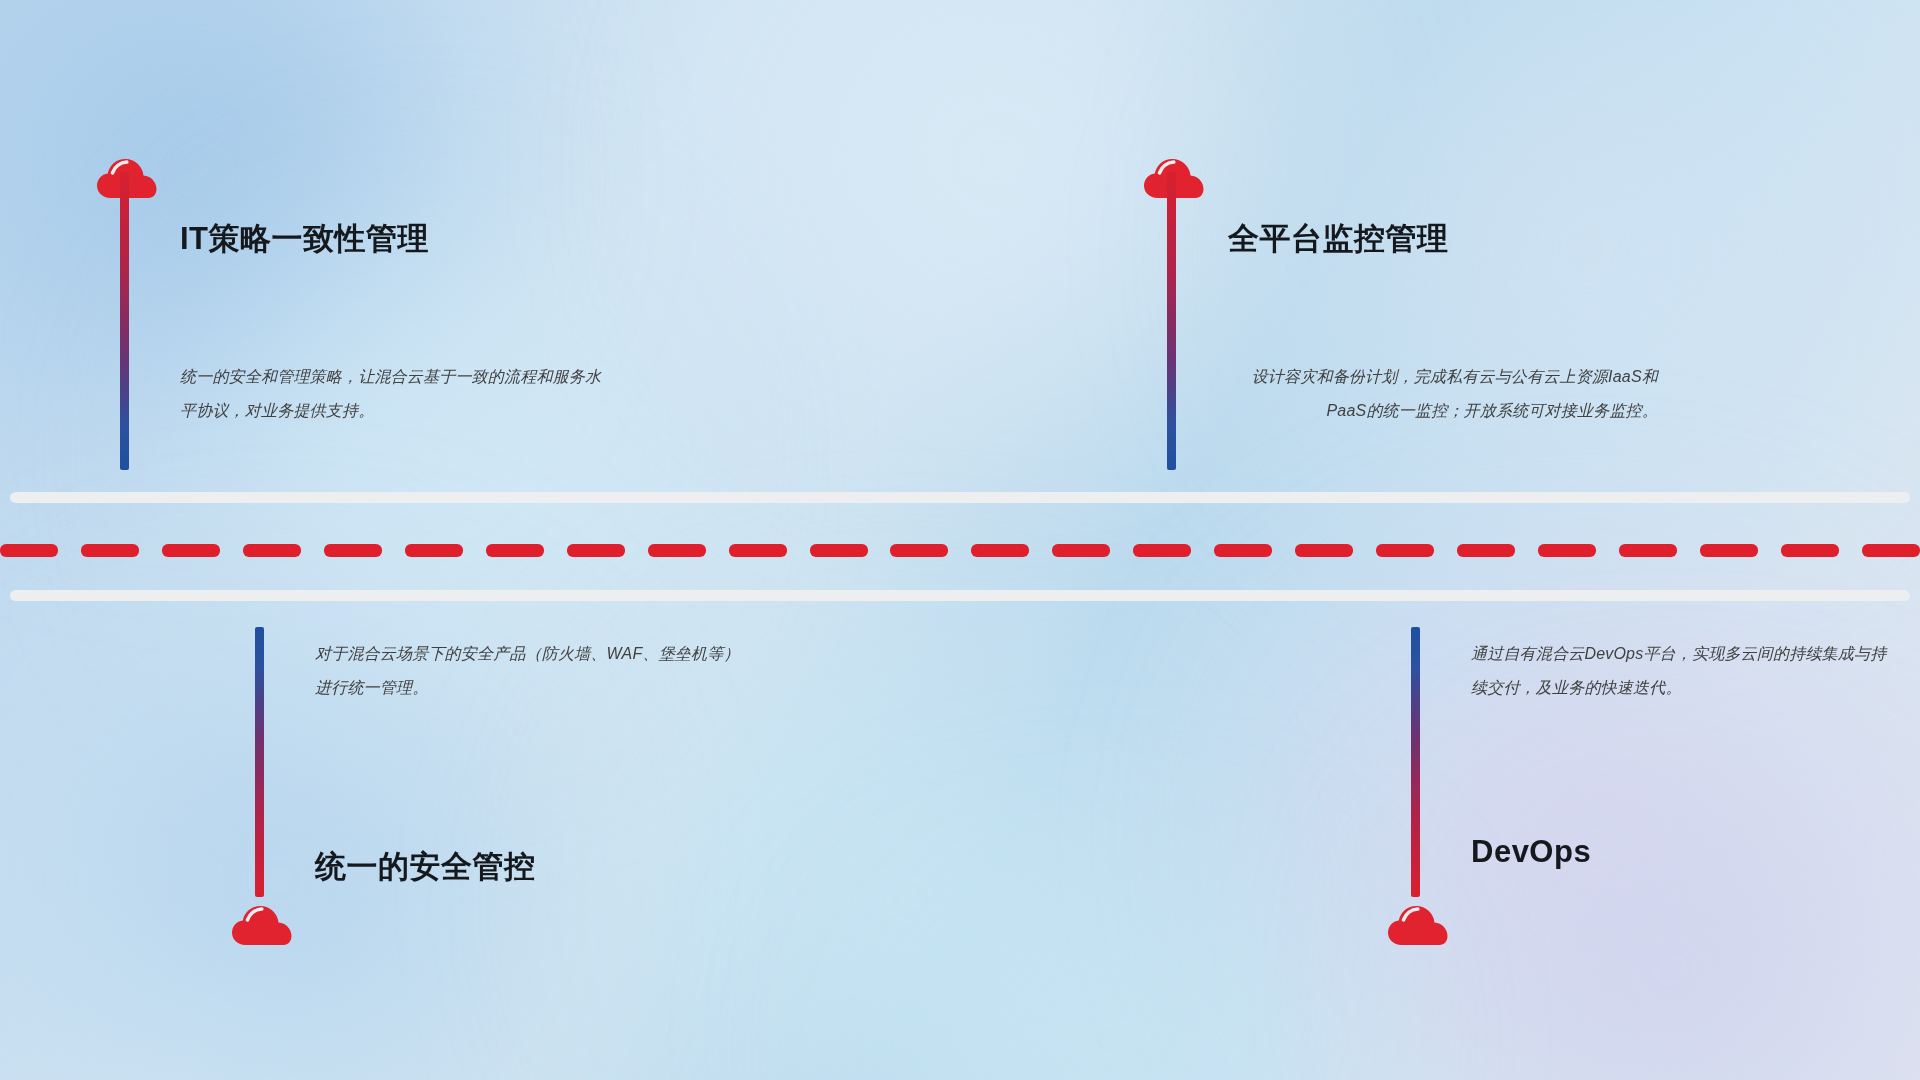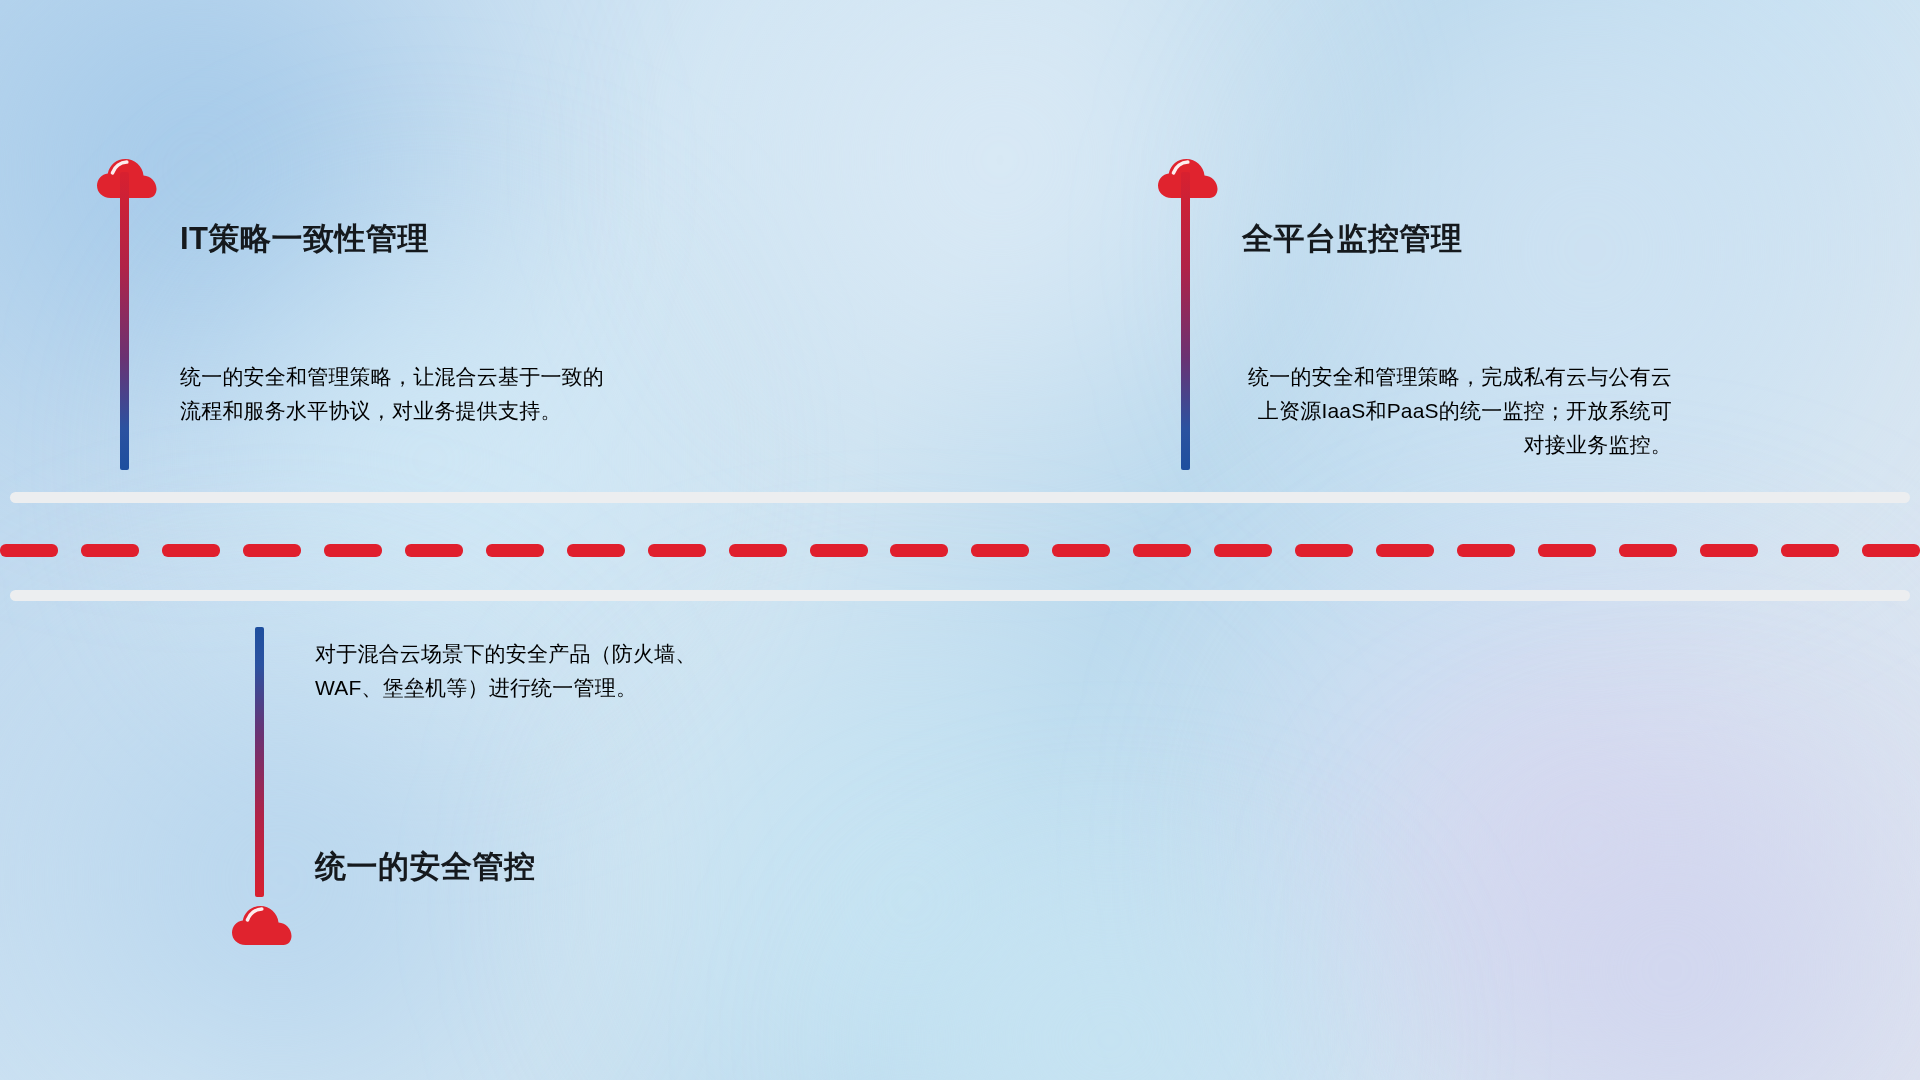--- a/index.html
+++ b/index.html
@@ -70,27 +70,27 @@
   .cloud { position:absolute; width:62px; height:44px; }
   .cloud svg { display:block; width:100%; height:100%; }
 
   .heading {
     position:absolute;
     font-size:31px; font-weight:bold; color:#15191d;
     letter-spacing:0.5px; white-space:nowrap;
   }
   .para {
     position:absolute;
-    font-size:21px; line-height:34px; color:#000000;
-    white-space:pre-line; letter-spacing:0.2px;
+    font-size:16px; line-height:34px; color:#404040;
+    white-space:pre-line; letter-spacing:0.2px;font-style:italic;
   }
 
   
   #col-t1 { left:0;    width:640px; }
-  #col-t2 { left:484px; width:640px;text-align:right; }
+  #col-t2 { left:470px; width:640px;text-align:right; }
   #col-t3 { left:940px; width:640px; }
 
   #col-t1 .stem { left:120px; top:172px; height:298px; }
   #col-t2 .stem { left:697px; top:172px; height:298px; }
 
   #col-t1 .cloud { left:96px; top:155px; }
   #col-t2 .cloud { left:673px; top:155px; }
 
   #col-t1 .heading { left:180px; top:218px; }
   #col-t2 .heading { left:758px; top:218px; }
@@ -151,21 +151,21 @@
 
   <div class="col" id="col-t2">
     <span class="cloud">
       <svg viewBox="0 0 62 44" xmlns="http://www.w3.org/2000/svg">
         <path d="M14.5 43C6.5 43 1 37.6 1 30.6c0-6.3 4.6-11.4 10.8-12.2C13.4 10.1 20.6 4 29.3 4c9.5 0 17.3 7.2 18.2 16.4 7.3.5 13 6.4 13 13.6 0 5-3.2 9-8 9H14.5z" fill="#E0232E"></path>
         <path d="M16.5 17.8c2.3-6.2 7.8-10.4 14.3-10.8" fill="none" stroke="#ffffff" stroke-width="3.6" stroke-linecap="round" opacity="0.92"></path>
       </svg>
     </span>
     <div class="stem stem-top"></div>
     <div class="heading">全平台监控管理</div>
-    <div class="para">统一的安全和管理策略，完成私有云与公有云上资源IaaS和PaaS的统一监控；开放系统可对接业务监控。</div>
+    <div class="para">设计容灾和备份计划，完成私有云与公有云上资源IaaS和PaaS的统一监控；开放系统可对接业务监控。</div>
   </div>
 
   <div class="col" id="col-t3">
     
     
     
     
   </div>
 </div>
 
@@ -208,13 +208,24 @@
       <svg viewBox="0 0 62 44" xmlns="http://www.w3.org/2000/svg">
         <path d="M14.5 43C6.5 43 1 37.6 1 30.6c0-6.3 4.6-11.4 10.8-12.2C13.4 10.1 20.6 4 29.3 4c9.5 0 17.3 7.2 18.2 16.4 7.3.5 13 6.4 13 13.6 0 5-3.2 9-8 9H14.5z" fill="#E0232E"></path>
         <path d="M16.5 17.8c2.3-6.2 7.8-10.4 14.3-10.8" fill="none" stroke="#ffffff" stroke-width="3.6" stroke-linecap="round" opacity="0.92"></path>
       </svg>
     </span>
     <div class="para">对于混合云场景下的安全产品（防火墙、WAF、堡垒机等）进行统一管理。</div>
     <div class="heading">统一的安全管控</div>
   </div>
 
 
+  <div class="col" id="col-b3">
+    <div class="stem stem-bottom"></div>
+    <span class="cloud">
+      <svg viewBox="0 0 62 44" xmlns="http://www.w3.org/2000/svg">
+        <path d="M14.5 43C6.5 43 1 37.6 1 30.6c0-6.3 4.6-11.4 10.8-12.2C13.4 10.1 20.6 4 29.3 4c9.5 0 17.3 7.2 18.2 16.4 7.3.5 13 6.4 13 13.6 0 5-3.2 9-8 9H14.5z" fill="#E0232E"></path>
+        <path d="M16.5 17.8c2.3-6.2 7.8-10.4 14.3-10.8" fill="none" stroke="#ffffff" stroke-width="3.6" stroke-linecap="round" opacity="0.92"></path>
+      </svg>
+    </span>
+    <div class="para">通过自有混合云DevOps平台，实现多云间的持续集成与持续交付，及业务的快速迭代。</div>
+    <div class="heading">DevOps</div>
+  </div>
 </div>
 
 </body></html>

